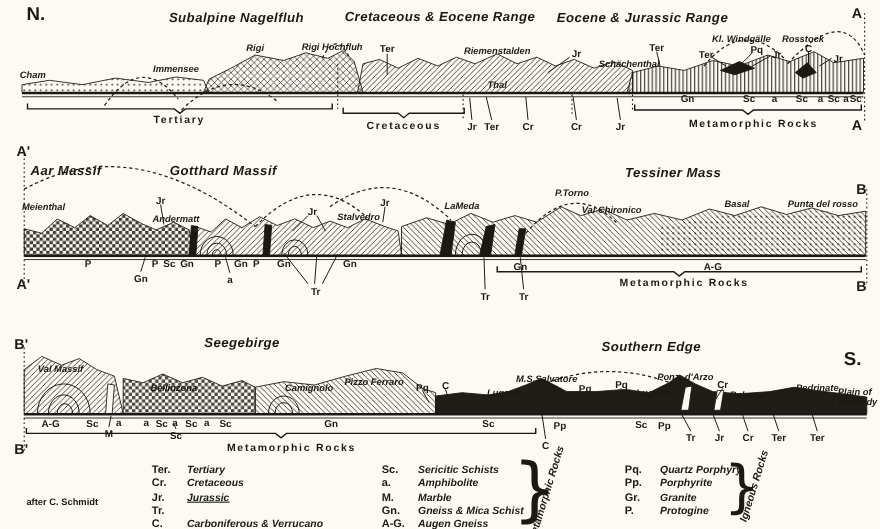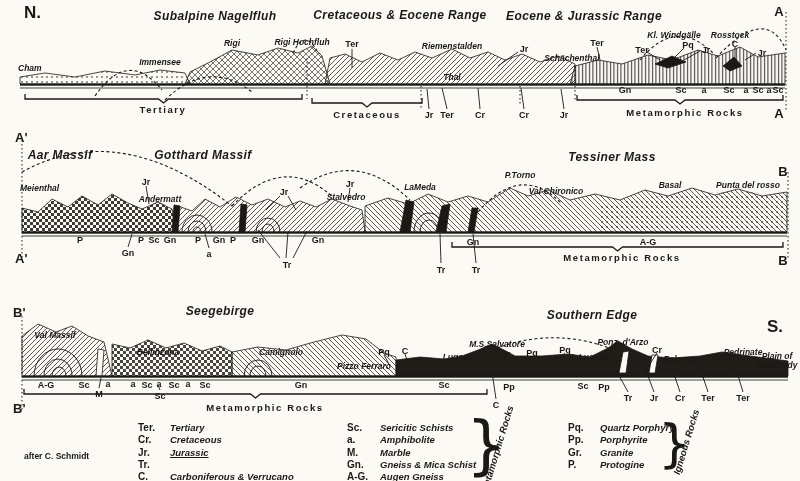--- a/index.html
+++ b/index.html
@@ -215,21 +215,21 @@
     <div class="lbl end al" style="left: 15px; top: 252px;">A'</div>
     <div class="lbl end ac" style="left: 783px; top: 165px;">B</div>
     <div class="lbl end ac" style="left: 783px; top: 254px;">B</div>
     <div class="lbl t ac" style="left: 60px; top: 149px;">Aar Massif</div>
     <div class="lbl t ac" style="left: 203px; top: 149px;">Gotthard Massif</div>
     <div class="lbl t ac" style="left: 612px; top: 151px;">Tessiner Mass</div>
     <div class="lbl pk al" style="left: 20px; top: 184px;">Meienthal</div>
     <div class="lbl u ac" style="left: 146px; top: 178px;">Jr</div>
     <div class="lbl pk ac" style="left: 160px; top: 195px;">Andermatt</div>
     <div class="lbl u ac" style="left: 284px; top: 188px;">Jr</div>
-    <div class="lbl pk ac" style="left: 326px; top: 193px; margin-left: 20px;">Stalvedro</div>
+    <div class="lbl pk ac" style="left: 326px; top: 193px;">Stalvedro</div>
     <div class="lbl u ac" style="left: 350px; top: 180px;">Jr</div>
     <div class="lbl pk ac" style="left: 420px; top: 183px;">LaMeda</div>
     <div class="lbl pk ac" style="left: 520px; top: 171px;">P.Torno</div>
     <div class="lbl pk ac" style="left: 556px; top: 187px;">Val Chironico</div>
     <div class="lbl pk ac" style="left: 670px; top: 181px;">Basal</div>
     <div class="lbl pk ac" style="left: 748px; top: 181px;">Punta del rosso</div>
     <div class="lbl u ac" style="left: 80px; top: 236px;">P</div>
     <div class="lbl u ac" style="left: 141px; top: 236px;">P</div>
     <div class="lbl u ac" style="left: 154px; top: 236px;">Sc</div>
     <div class="lbl u ac" style="left: 170px; top: 236px;">Gn</div>
@@ -247,21 +247,21 @@
     <div class="lbl u ac" style="left: 476px; top: 266px;">Tr</div>
     <div class="lbl bk ac" style="left: 622px; top: 253px;">Metamorphic Rocks</div>
     <div class="lbl end al" style="left: 13px; top: 306px;">B'</div>
     <div class="lbl end al" style="left: 13px; top: 402px;">B'</div>
     <div class="lbl big ac" style="left: 775px; top: 318px;">S.</div>
     <div class="lbl t ac" style="left: 220px; top: 305px;">Seegebirge</div>
     <div class="lbl t ac" style="left: 592px; top: 309px;">Southern Edge</div>
     <div class="lbl pk ac" style="left: 55px; top: 331px;">Val Massif</div>
     <div class="lbl pk ac" style="left: 158px; top: 348px;">Bellinzona</div>
     <div class="lbl pk ac" style="left: 281px; top: 348px;">Camignolo</div>
-    <div class="lbl pk ac" style="left: 364px; top: 343px; margin-top: 19px;">Pizzo Ferraro</div>
+    <div class="lbl pk ac" style="left: 340px; top: 343px;">Pizzo Ferraro</div>
     <div class="lbl u ac" style="left: 384px; top: 348px;">Pq</div>
     <div class="lbl u ac" style="left: 405px; top: 347px;">C</div>
     <div class="lbl pk ac" style="left: 458px; top: 353px;">Lugano</div>
     <div class="lbl pk ac" style="left: 497px; top: 340px;">M.S.Salvatore</div>
     <div class="lbl u ac" style="left: 506px; top: 350px;">Tr</div>
     <div class="lbl u ac" style="left: 532px; top: 349px;">Pq</div>
     <div class="lbl u ac" style="left: 565px; top: 346px;">Pq</div>
     <div class="lbl pk ac" style="left: 590px; top: 353px;">L.Lugano</div>
     <div class="lbl pk ac" style="left: 623px; top: 338px;">Ponz. d'Arzo</div>
     <div class="lbl u ac" style="left: 657px; top: 346px;">Cr</div>

